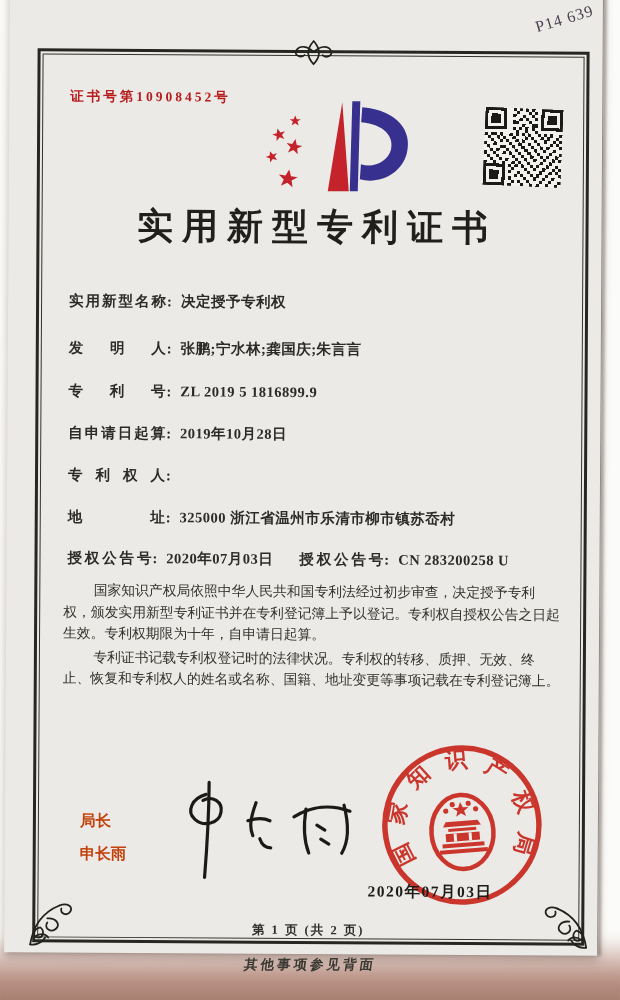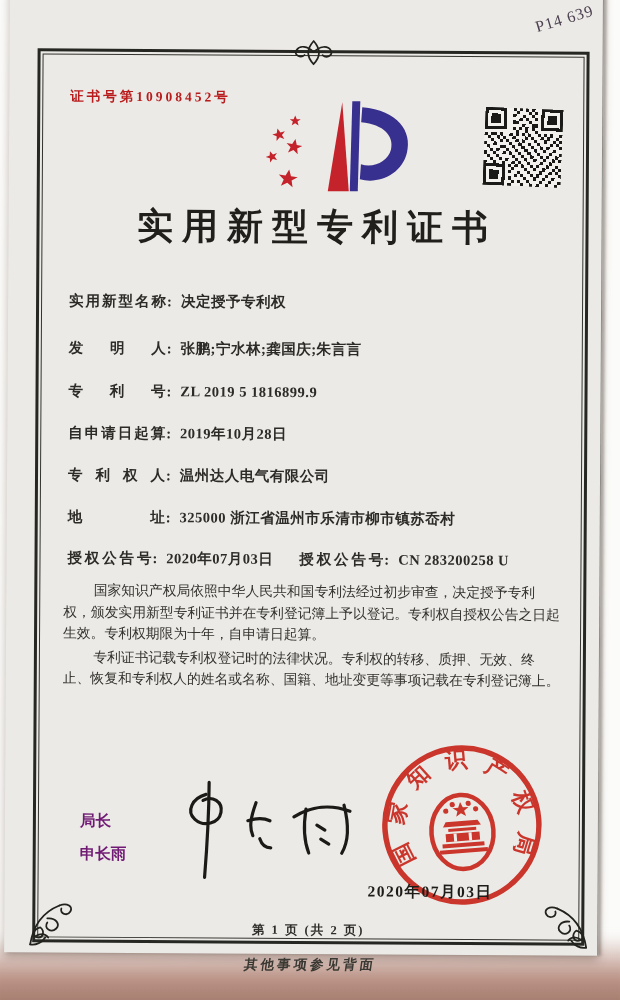--- a/index.html
+++ b/index.html
@@ -67,21 +67,21 @@
   .r4{top:414px}.r5{top:456px}.r6{top:497px}
   .pair{display:flex;align-items:baseline;}
   .pair+.pair{margin-left:26px;}
   .pair .lbl{width:84px;}
   .paras{
     position:absolute;left:26px;top:528px;width:497px;
     font-size:13.8px;line-height:21.5px;color:#33322d;
   }
   .paras p{margin:0;text-indent:2.2em;}
   .paras p+p{margin-top:2px;}
-  .officer{position:absolute;left:44px;top:752px;font-size:15.5px;font-weight:600;color:#701a75;}
+  .officer{position:absolute;left:44px;top:752px;font-size:15.5px;font-weight:600;color:#c2410c;}
   .officer div{line-height:33px;}
   .signature{position:absolute;left:118px;top:722px;width:225px;height:118px;}
   .seal{position:absolute;left:341px;top:686px;width:170px;height:170px;opacity:.93;transform:rotate(-5deg);}
   .sealdate{
     position:absolute;left:332px;top:828px;
     font-size:15.5px;font-weight:700;letter-spacing:1.5px;color:#1d1c18;
   }
   .pagefoot{
     position:absolute;left:0;right:0;top:869px;text-align:center;
     font-size:12.5px;font-weight:600;letter-spacing:2px;color:#2e2d29;
@@ -209,21 +209,20 @@
       <span class="val">ZL 2019 5 1816899.9</span>
     </div>
     <div class="row r3">
       <span class="lbl">自申请日起算</span>
         <span class="colon">:</span>
       <span class="val">2019年10月28日</span>
     </div>
     <div class="row r4">
       <span class="lbl">专利权人</span>
         <span class="colon">:</span>
-      <span class="val">温州达人电气有限公司</span>
     </div>
     <div class="row r5">
       <span class="lbl">地址</span>
         <span class="colon">:</span>
       <span class="val">325000 浙江省温州市乐清市柳市镇苏岙村</span>
     </div>
     <div class="row r6">
       <span class="pair">
         <span class="lbl">授权公告号</span>
           <span class="colon">:</span>

